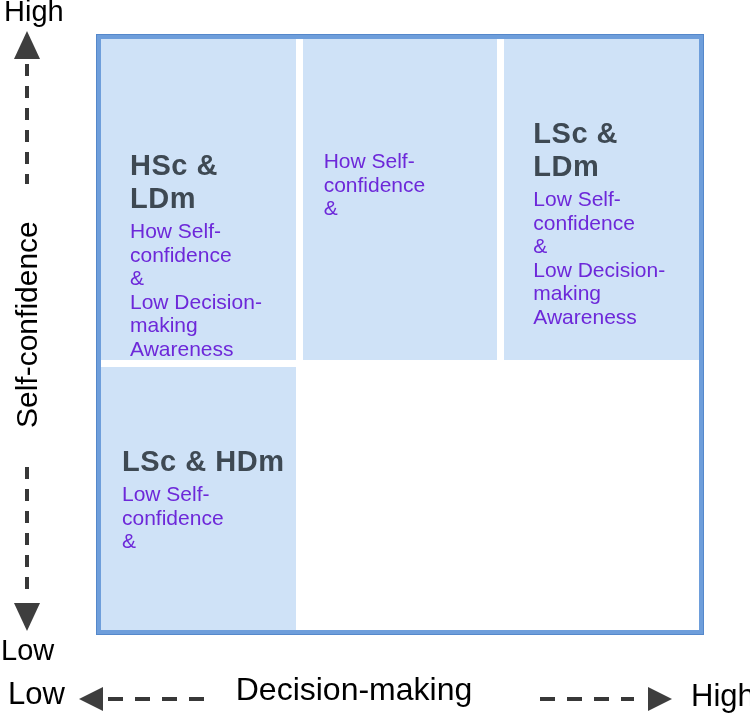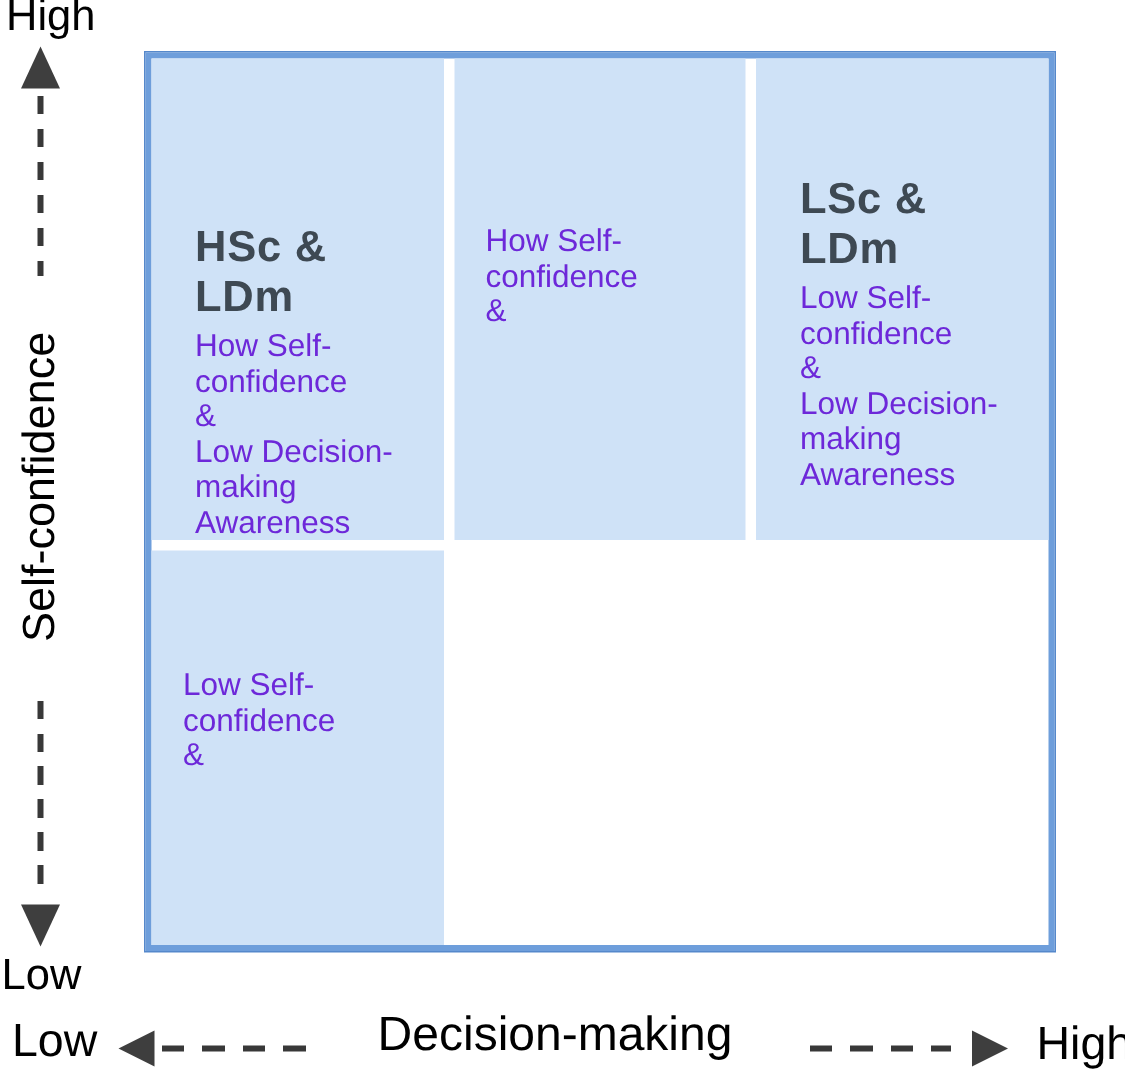--- a/index.html
+++ b/index.html
@@ -76,21 +76,21 @@
     position: absolute; left: 25px; width: 4px;
     background: repeating-linear-gradient(to bottom, #383838 0 12px, transparent 12px 22px);
   }
   .vdash-top { top: 64px; height: 120px; }
   .vdash-bottom { top: 467px; height: 124px; }
 
   
   .xaxis-low  { position: absolute; left: 8px;   top: 676px; font-size: 31px; }
   .xaxis-high { position: absolute; left: 691px; top: 678px; font-size: 31px; }
   .xaxis-label {
-    position: absolute; left: 230px; top: 671px;
+    position: absolute; left: 214px; top: 671px;
     width: 280px; text-align: center;
     font-size: 32px;
   }
   .arrow-left {
     position: absolute; left: 79px; top: 687px;
     width: 0; height: 0;
     border-top: 12px solid transparent;
     border-bottom: 12px solid transparent;
     border-right: 24px solid #3e3e3e;
   }
@@ -136,20 +136,21 @@
     </div>
 
     <div class="quad q-bl">
       <div class="q-title">LSc &amp; LDm</div>
       <div class="q-line">Low Self-confidence</div>
       <div class="q-line">&amp;</div>
       <div class="q-line">Low Decision-making Awareness</div>
     </div>
 
     <div class="quad q-br">
+      <div class="q-title">LSc &amp; HDm</div>
       <div class="q-line">Low Self-confidence</div>
       <div class="q-line">&amp;</div>
     </div>
 
   </div>
 
   <div class="xaxis-low">Low</div>
   <div class="arrow-left"></div>
   <div class="hdash hdash-left"></div>
   <div class="xaxis-label">Decision-making</div>

